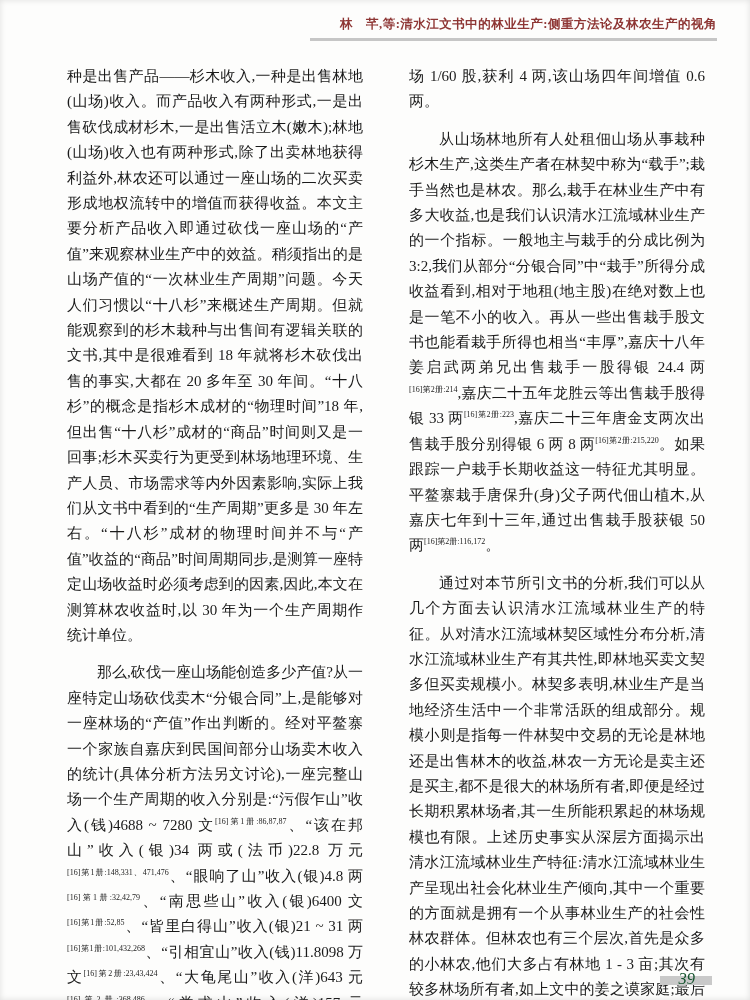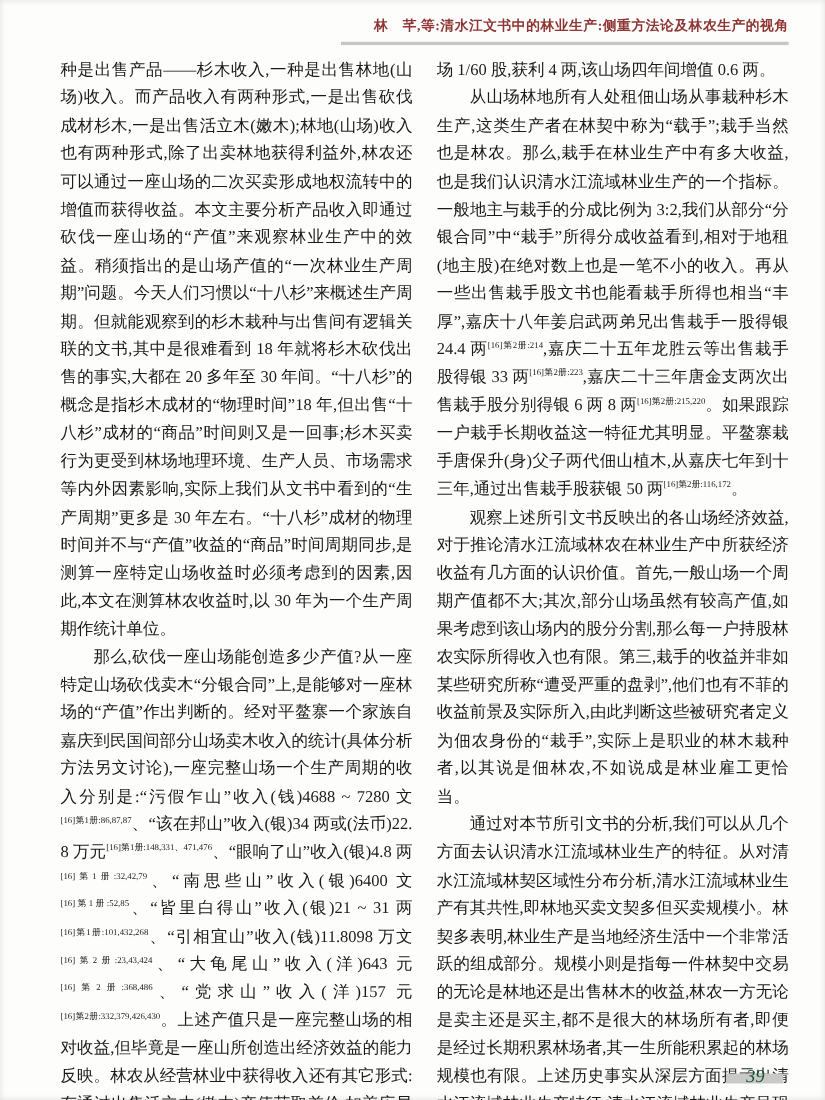--- a/index.html
+++ b/index.html
@@ -28,21 +28,21 @@
     width:407px;height:3px;
     background:#c6c6c6;
   }
   .columns{
     position:absolute;top:52px;left:55px;
     width:662px;
     display:flex;gap:22px;
   }
   .col{width:320px;}
   .para{
-    margin:0;
+    margin:12px;
     font-size:15px;
     line-height:25.4px;
     text-align:justify;
     text-justify:inter-ideograph;
     word-break:break-all;
   }
   .para.indent{text-indent:2em;}
   sup.cite{
     font-size:8px;
     line-height:0;
@@ -74,21 +74,20 @@
   <div class="header-rule"></div>
 
   <div class="columns">
     <div class="col">
         <p class="para">种是出售产品——杉木收入,一种是出售林地(山场)收入。而产品收入有两种形式,一是出售砍伐成材杉木,一是出售活立木(嫩木);林地(山场)收入也有两种形式,除了出卖林地获得利益外,林农还可以通过一座山场的二次买卖形成地权流转中的增值而获得收益。本文主要分析产品收入即通过砍伐一座山场的“产值”来观察林业生产中的效益。稍须指出的是山场产值的“一次林业生产周期”问题。今天人们习惯以“十八杉”来概述生产周期。但就能观察到的杉木栽种与出售间有逻辑关联的文书,其中是很难看到 18 年就将杉木砍伐出售的事实,大都在 20 多年至 30 年间。“十八杉”的概念是指杉木成材的“物理时间”18 年,但出售“十八杉”成材的“商品”时间则又是一回事;杉木买卖行为更受到林场地理环境、生产人员、市场需求等内外因素影响,实际上我们从文书中看到的“生产周期”更多是 30 年左右。“十八杉”成材的物理时间并不与“产值”收益的“商品”时间周期同步,是测算一座特定山场收益时必须考虑到的因素,因此,本文在测算林农收益时,以 30 年为一个生产周期作统计单位。</p>
         <p class="para indent">那么,砍伐一座山场能创造多少产值?从一座特定山场砍伐卖木“分银合同”上,是能够对一座林场的“产值”作出判断的。经对平鳌寨一个家族自嘉庆到民国间部分山场卖木收入的统计(具体分析方法另文讨论),一座完整山场一个生产周期的收入分别是:“污假乍山”收入(钱)4688 ~ 7280 文<sup class="cite">[16]第1册:86,87,87</sup>、“该在邦山”收入(银)34 两或(法币)22.8 万元<sup class="cite">[16]第1册:148,331、471,476</sup>、“眼响了山”收入(银)4.8 两<sup class="cite">[16]第1册:32,42,79</sup>、“南思些山”收入(银)6400 文<sup class="cite">[16]第1册:52,85</sup>、“皆里白得山”收入(银)21 ~ 31 两<sup class="cite">[16]第1册:101,432,268</sup>、“引相宜山”收入(钱)11.8098 万文<sup class="cite">[16]第2册:23,43,424</sup>、“大龟尾山”收入(洋)643 元<sup class="cite">[16]第2册:368,486</sup>、“党求山”收入(洋)157 元<sup class="cite">[16]第2册:332,379,426,430</sup>。上述产值只是一座完整山场的相对收益,但毕竟是一座山所创造出经济效益的能力反映。林农从经营林业中获得收入还有其它形式:有通过出售活立木(嫩木)产值获取差价,如姜应显父子在乾隆五十九年出资 0.13 两买到“皆敢”杉木一幅(1/8 股),在嘉庆五年又以 0.35 两购买该山杉木一幅(1/8 股),嫩木经过六年郁闭期生长,六年后产值升值近 3 陪;有通过买卖林地所有权从地价差价中获取收入,如“七桶山”嘉庆十年出售 1/100 股获利 1.4 两,至嘉庆十四年出售该山</p>
       </div>
     <div class="col">
         <p class="para">场 1/60 股,获利 4 两,该山场四年间增值 0.6 两。</p>
         <p class="para indent">从山场林地所有人处租佃山场从事栽种杉木生产,这类生产者在林契中称为“载手”;栽手当然也是林农。那么,栽手在林业生产中有多大收益,也是我们认识清水江流域林业生产的一个指标。一般地主与栽手的分成比例为 3:2,我们从部分“分银合同”中“栽手”所得分成收益看到,相对于地租(地主股)在绝对数上也是一笔不小的收入。再从一些出售栽手股文书也能看栽手所得也相当“丰厚”,嘉庆十八年姜启武两弟兄出售栽手一股得银 24.4 两<sup class="cite">[16]第2册:214</sup>,嘉庆二十五年龙胜云等出售栽手股得银 33 两<sup class="cite">[16]第2册:223</sup>,嘉庆二十三年唐金支两次出售栽手股分别得银 6 两 8 两<sup class="cite">[16]第2册:215,220</sup>。如果跟踪一户栽手长期收益这一特征尤其明显。平鳌寨栽手唐保升(身)父子两代佃山植木,从嘉庆七年到十三年,通过出售栽手股获银 50 两<sup class="cite">[16]第2册:116,172</sup>。</p>
-        <p class="para indent">观察上述所引文书反映出的各山场经济效益,对于推论清水江流域林农在林业生产中所获经济收益有几方面的认识价值。首先,一般山场一个周期产值都不大;其次,部分山场虽然有较高产值,如果考虑到该山场内的股分分割,那么每一户持股林农实际所得收入也有限。第三,栽手的收益并非如某些研究所称“遭受严重的盘剥”,他们也有不菲的收益前景及实际所入,由此判断这些被研究者定义为佃农身份的“栽手”,实际上是职业的林木栽种者,以其说是佃林农,不如说成是林业雇工更恰当。</p>
         <p class="para indent">通过对本节所引文书的分析,我们可以从几个方面去认识清水江流域林业生产的特征。从对清水江流域林契区域性分布分析,清水江流域林业生产有其共性,即林地买卖文契多但买卖规模小。林契多表明,林业生产是当地经济生活中一个非常活跃的组成部分。规模小则是指每一件林契中交易的无论是林地还是出售林木的收益,林农一方无论是卖主还是买主,都不是很大的林场所有者,即便是经过长期积累林场者,其一生所能积累起的林场规模也有限。上述历史事实从深层方面揭示出清水江流域林业生产特征:清水江流域林业生产呈现出社会化林业生产倾向,其中一个重要的方面就是拥有一个从事林业生产的社会性林农群体。但林农也有三个层次,首先是众多的小林农,他们大多占有林地 1 - 3 亩;其次有较多林场所有者,如上文中的姜之谟家庭;最后是林农大户,如嘉庆道光年间河口乡的“姚百万”家族,清末—民国时期加池</p>
       </div>
   </div>
 
   <div class="pnum-shadow"></div>
   <span class="pnum">39</span>
 
 </div>
 
 </body></html>

